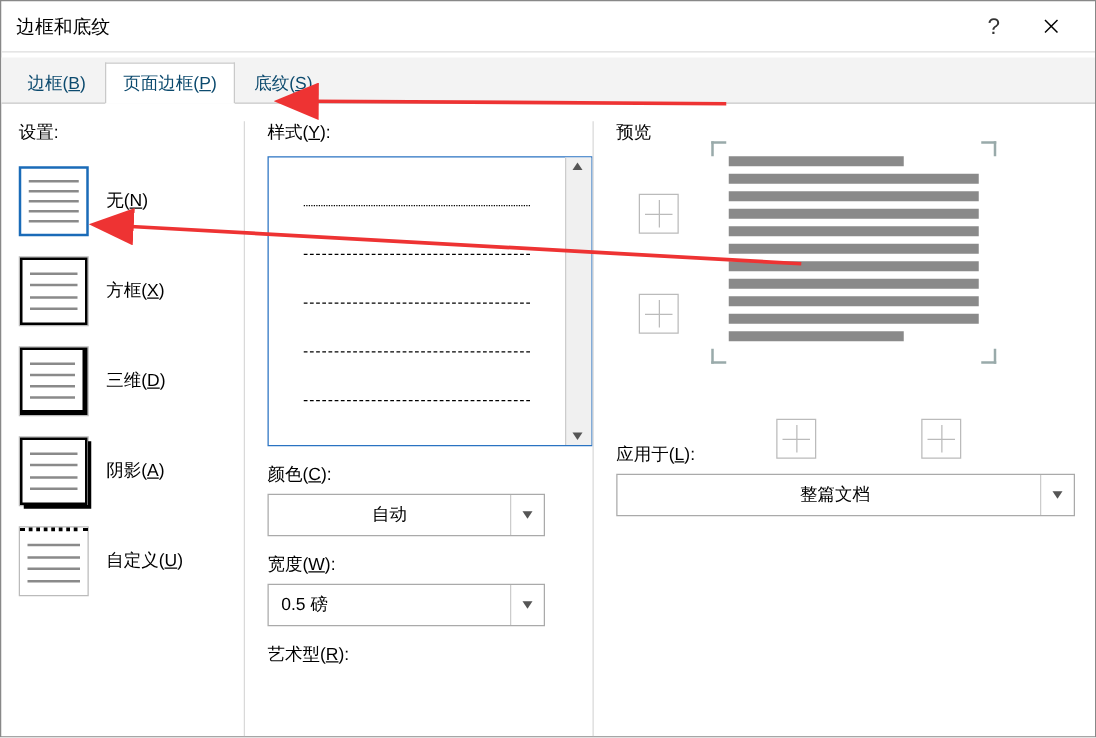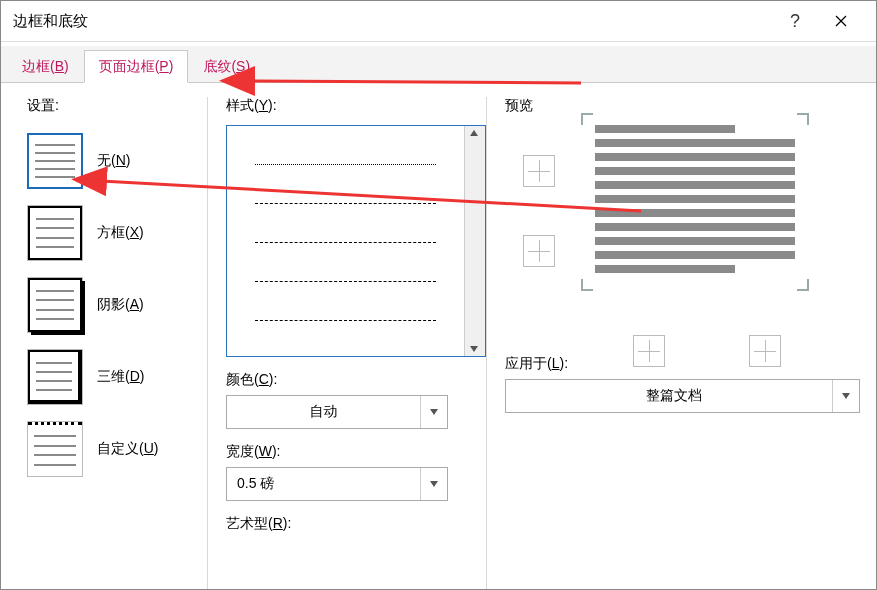--- a/index.html
+++ b/index.html
@@ -5,25 +5,25 @@
   html,body{margin:0;padding:0;font-family:"Microsoft YaHei","Segoe UI",sans-serif;font-size:14px;color:#000;background:#fff}
   .window{width:877px;height:590px;border:1px solid #888;box-sizing:border-box;position:relative;overflow:hidden}
   
   .titlebar{height:40px;display:flex;align-items:center;padding:0 12px;border-bottom:1px solid #ddd}
   .titlebar .title{flex:1;font-size:15px}
   .titlebar .tbtn{width:46px;height:40px;display:flex;align-items:center;justify-content:center;font-size:15px;color:#333}
   .titlebar .tbtn.help{font-size:18px}
   .titlebar .tbtn.close svg{width:12px;height:12px;stroke:#000;stroke-width:1.2}
   
   .tabs{display:flex;align-items:flex-end;height:36px;padding:0 6px;border-bottom:1px solid #c9c9c9;background:#f3f3f3;margin-top:4px}
-  .tab{padding:7px 14px 6px;border:1px solid transparent;font-size:14px;color:#be185d;position:relative;top:1px}
+  .tab{padding:7px 14px 6px;border:1px solid transparent;font-size:14px;color:#0c4a6e;position:relative;top:1px}
   .tab.active{background:#fff;border:1px solid #c9c9c9;border-bottom:1px solid #fff}
   .tab .ul{text-decoration:underline}
   
-  .body{display:flex;height:calc(100% - 82px);padding:14px 18px 0 26px;box-sizing:border-box}
+  .body{display:flex;height:calc(100% - 82px);padding:14px 18px 0 14px;box-sizing:border-box}
   .col-settings{width:180px}
   .col-style{width:260px;border-left:1px solid #d9d9d9;padding-left:18px}
   .col-preview{flex:1;border-left:1px solid #d9d9d9;padding-left:18px}
   .sect-title{margin-bottom:10px}
   
   .opt{display:flex;align-items:center;height:72px}
   .opt .thumb{width:56px;height:56px;border:1px solid #bbb;margin-right:14px;box-sizing:border-box}
   .opt.selected .thumb{border:2px solid #1a6bb8}
   .opt .label .ul{text-decoration:underline}
   
@@ -129,44 +129,44 @@
               <div class="ln"></div>
               <div class="ln"></div>
             </div>
           </div>
         <div class="label">
           <span>方框(</span><span class="ul">X</span><span>)</span>
         </div>
       </div>
 
       <div class="opt">
+        <div class="thumb threeD">
+            <div class="thumb-inner">
+              <div class="ln"></div>
+              <div class="ln"></div>
+              <div class="ln"></div>
+              <div class="ln"></div>
+            </div>
+          </div>
+        <div class="label">
+          <span>三维(</span><span class="ul">D</span><span>)</span>
+        </div>
+      </div>
+
+      <div class="opt">
         <div class="thumb shadow">
             <div class="thumb-inner">
               <div class="ln"></div>
               <div class="ln"></div>
               <div class="ln"></div>
               <div class="ln"></div>
             </div>
           </div>
         <div class="label">
           <span>阴影(</span><span class="ul">A</span><span>)</span>
-        </div>
-      </div>
-
-      <div class="opt">
-        <div class="thumb threeD">
-            <div class="thumb-inner">
-              <div class="ln"></div>
-              <div class="ln"></div>
-              <div class="ln"></div>
-              <div class="ln"></div>
-            </div>
-          </div>
-        <div class="label">
-          <span>三维(</span><span class="ul">D</span><span>)</span>
         </div>
       </div>
 
       <div class="opt">
         <div class="thumb custom">
             <div class="thumb-inner">
               <div class="ln"></div>
               <div class="ln"></div>
               <div class="ln"></div>
               <div class="ln"></div>

